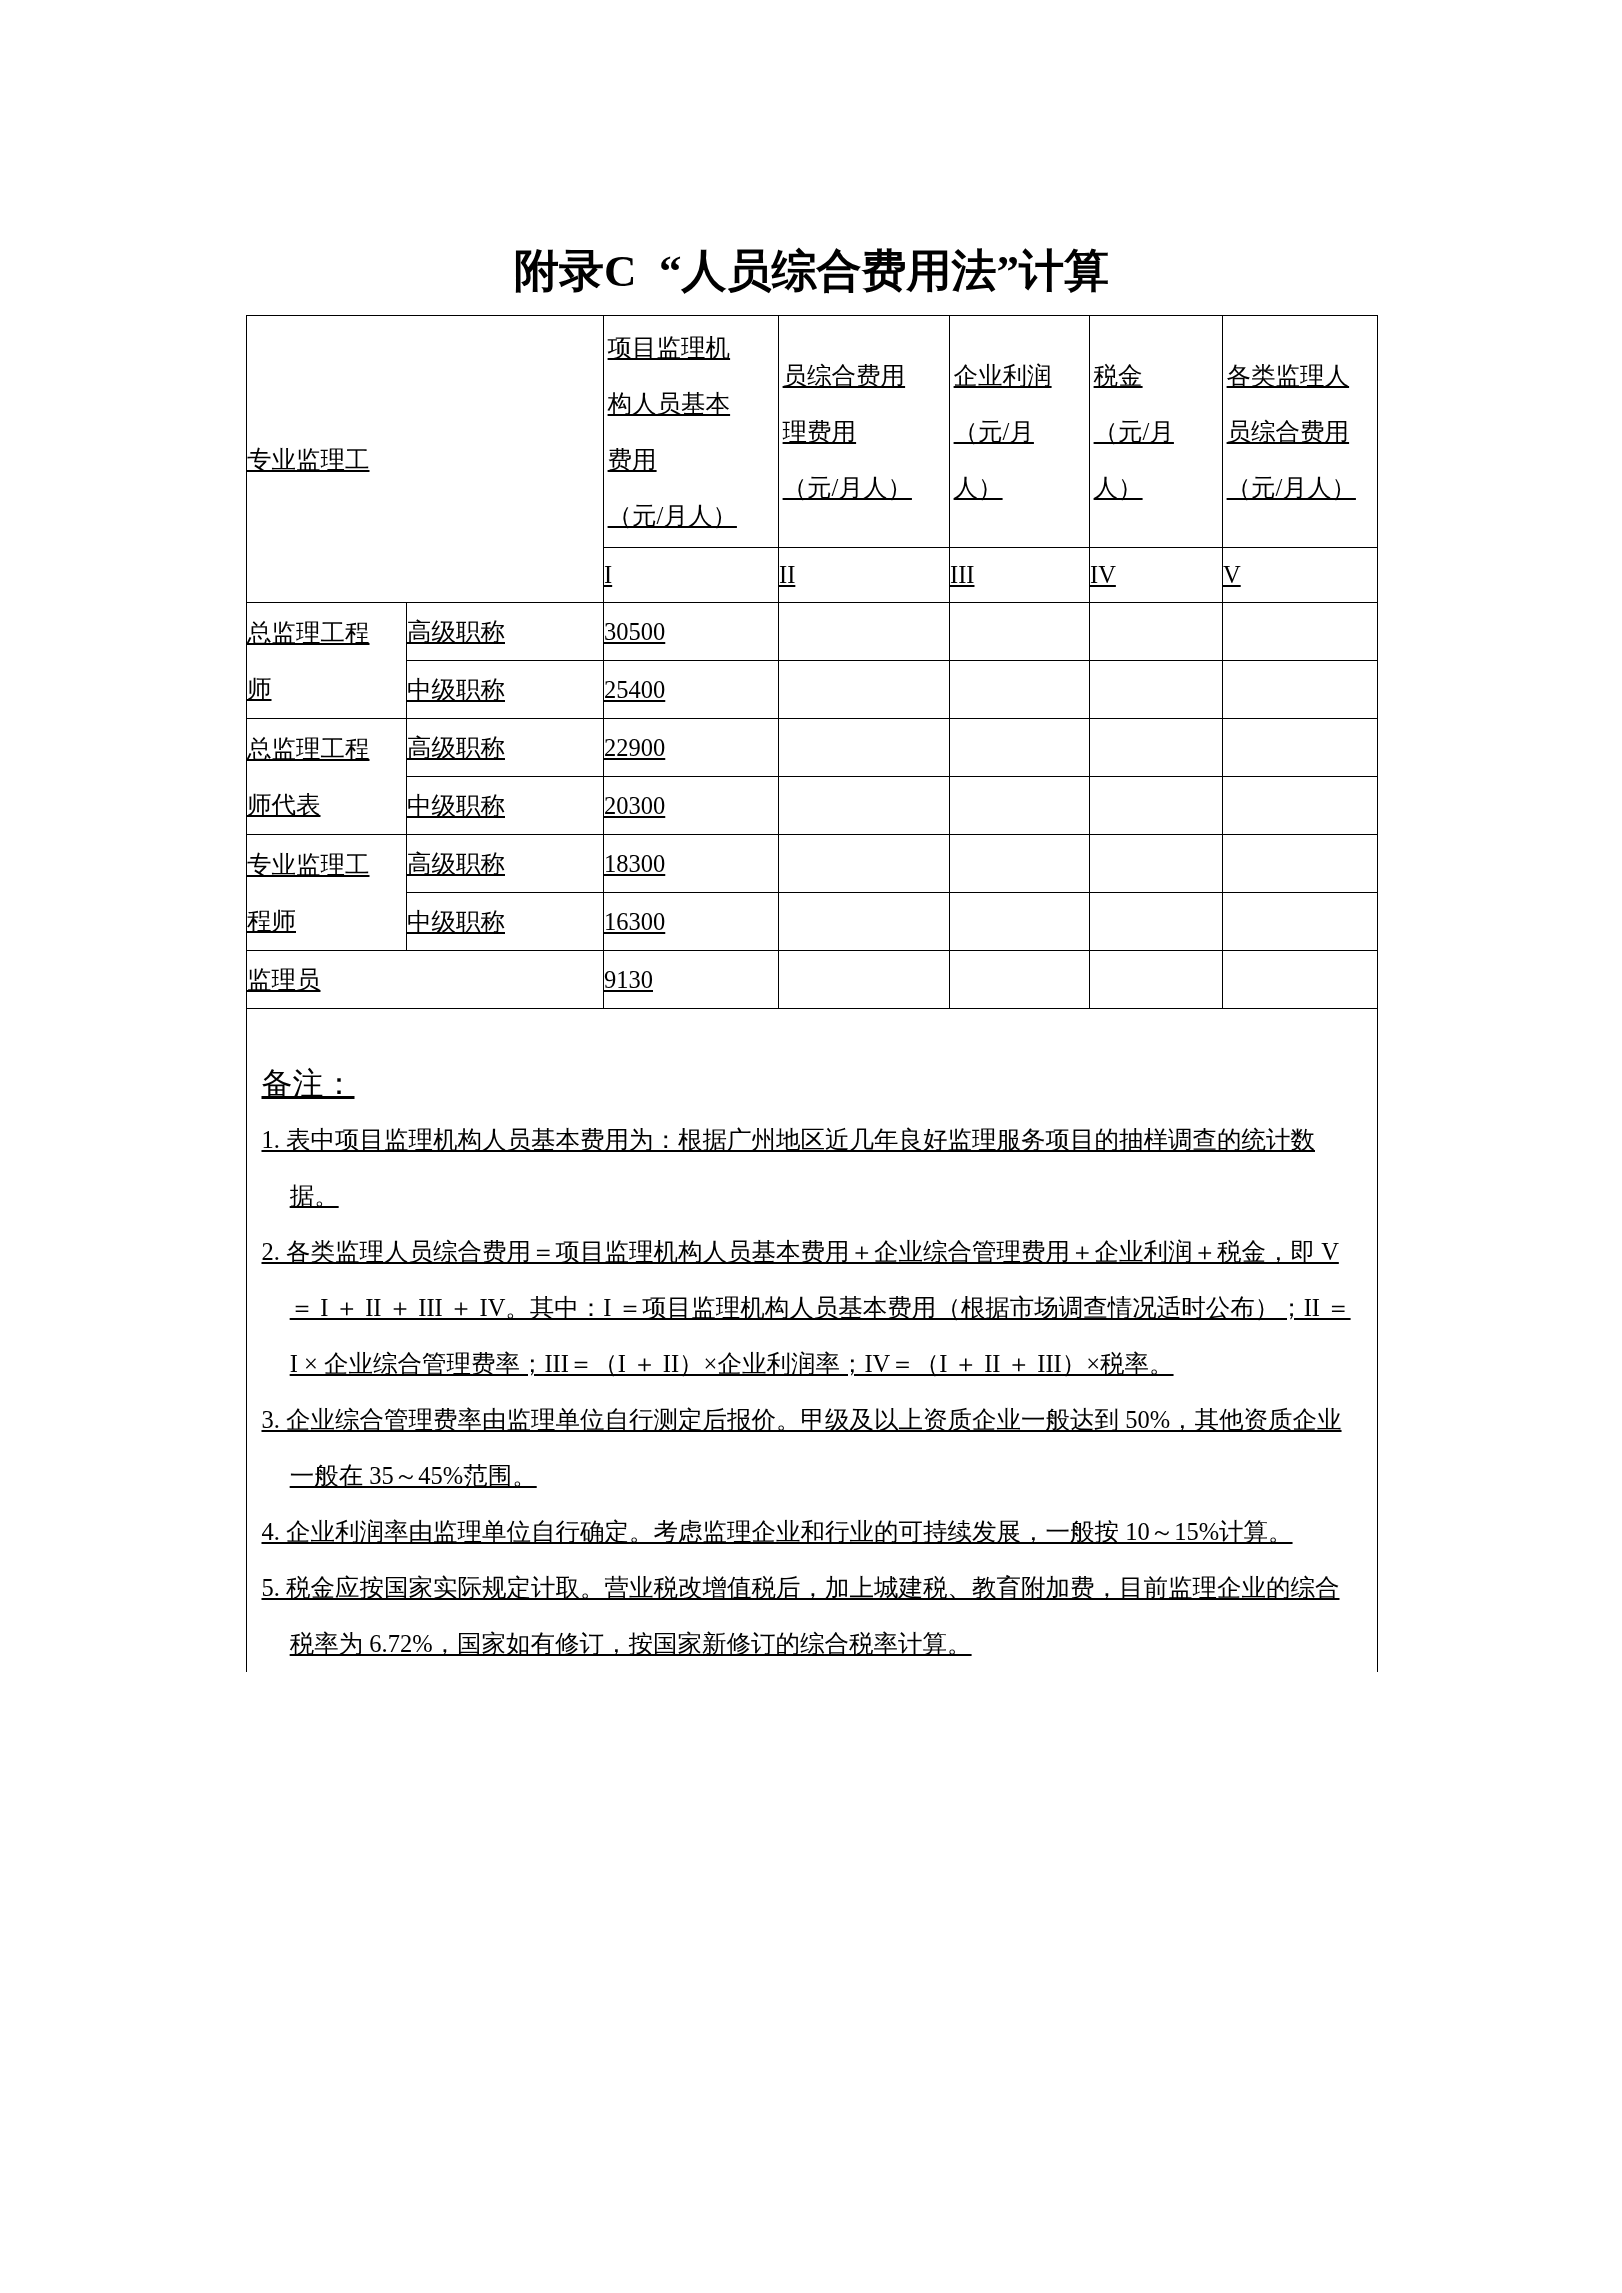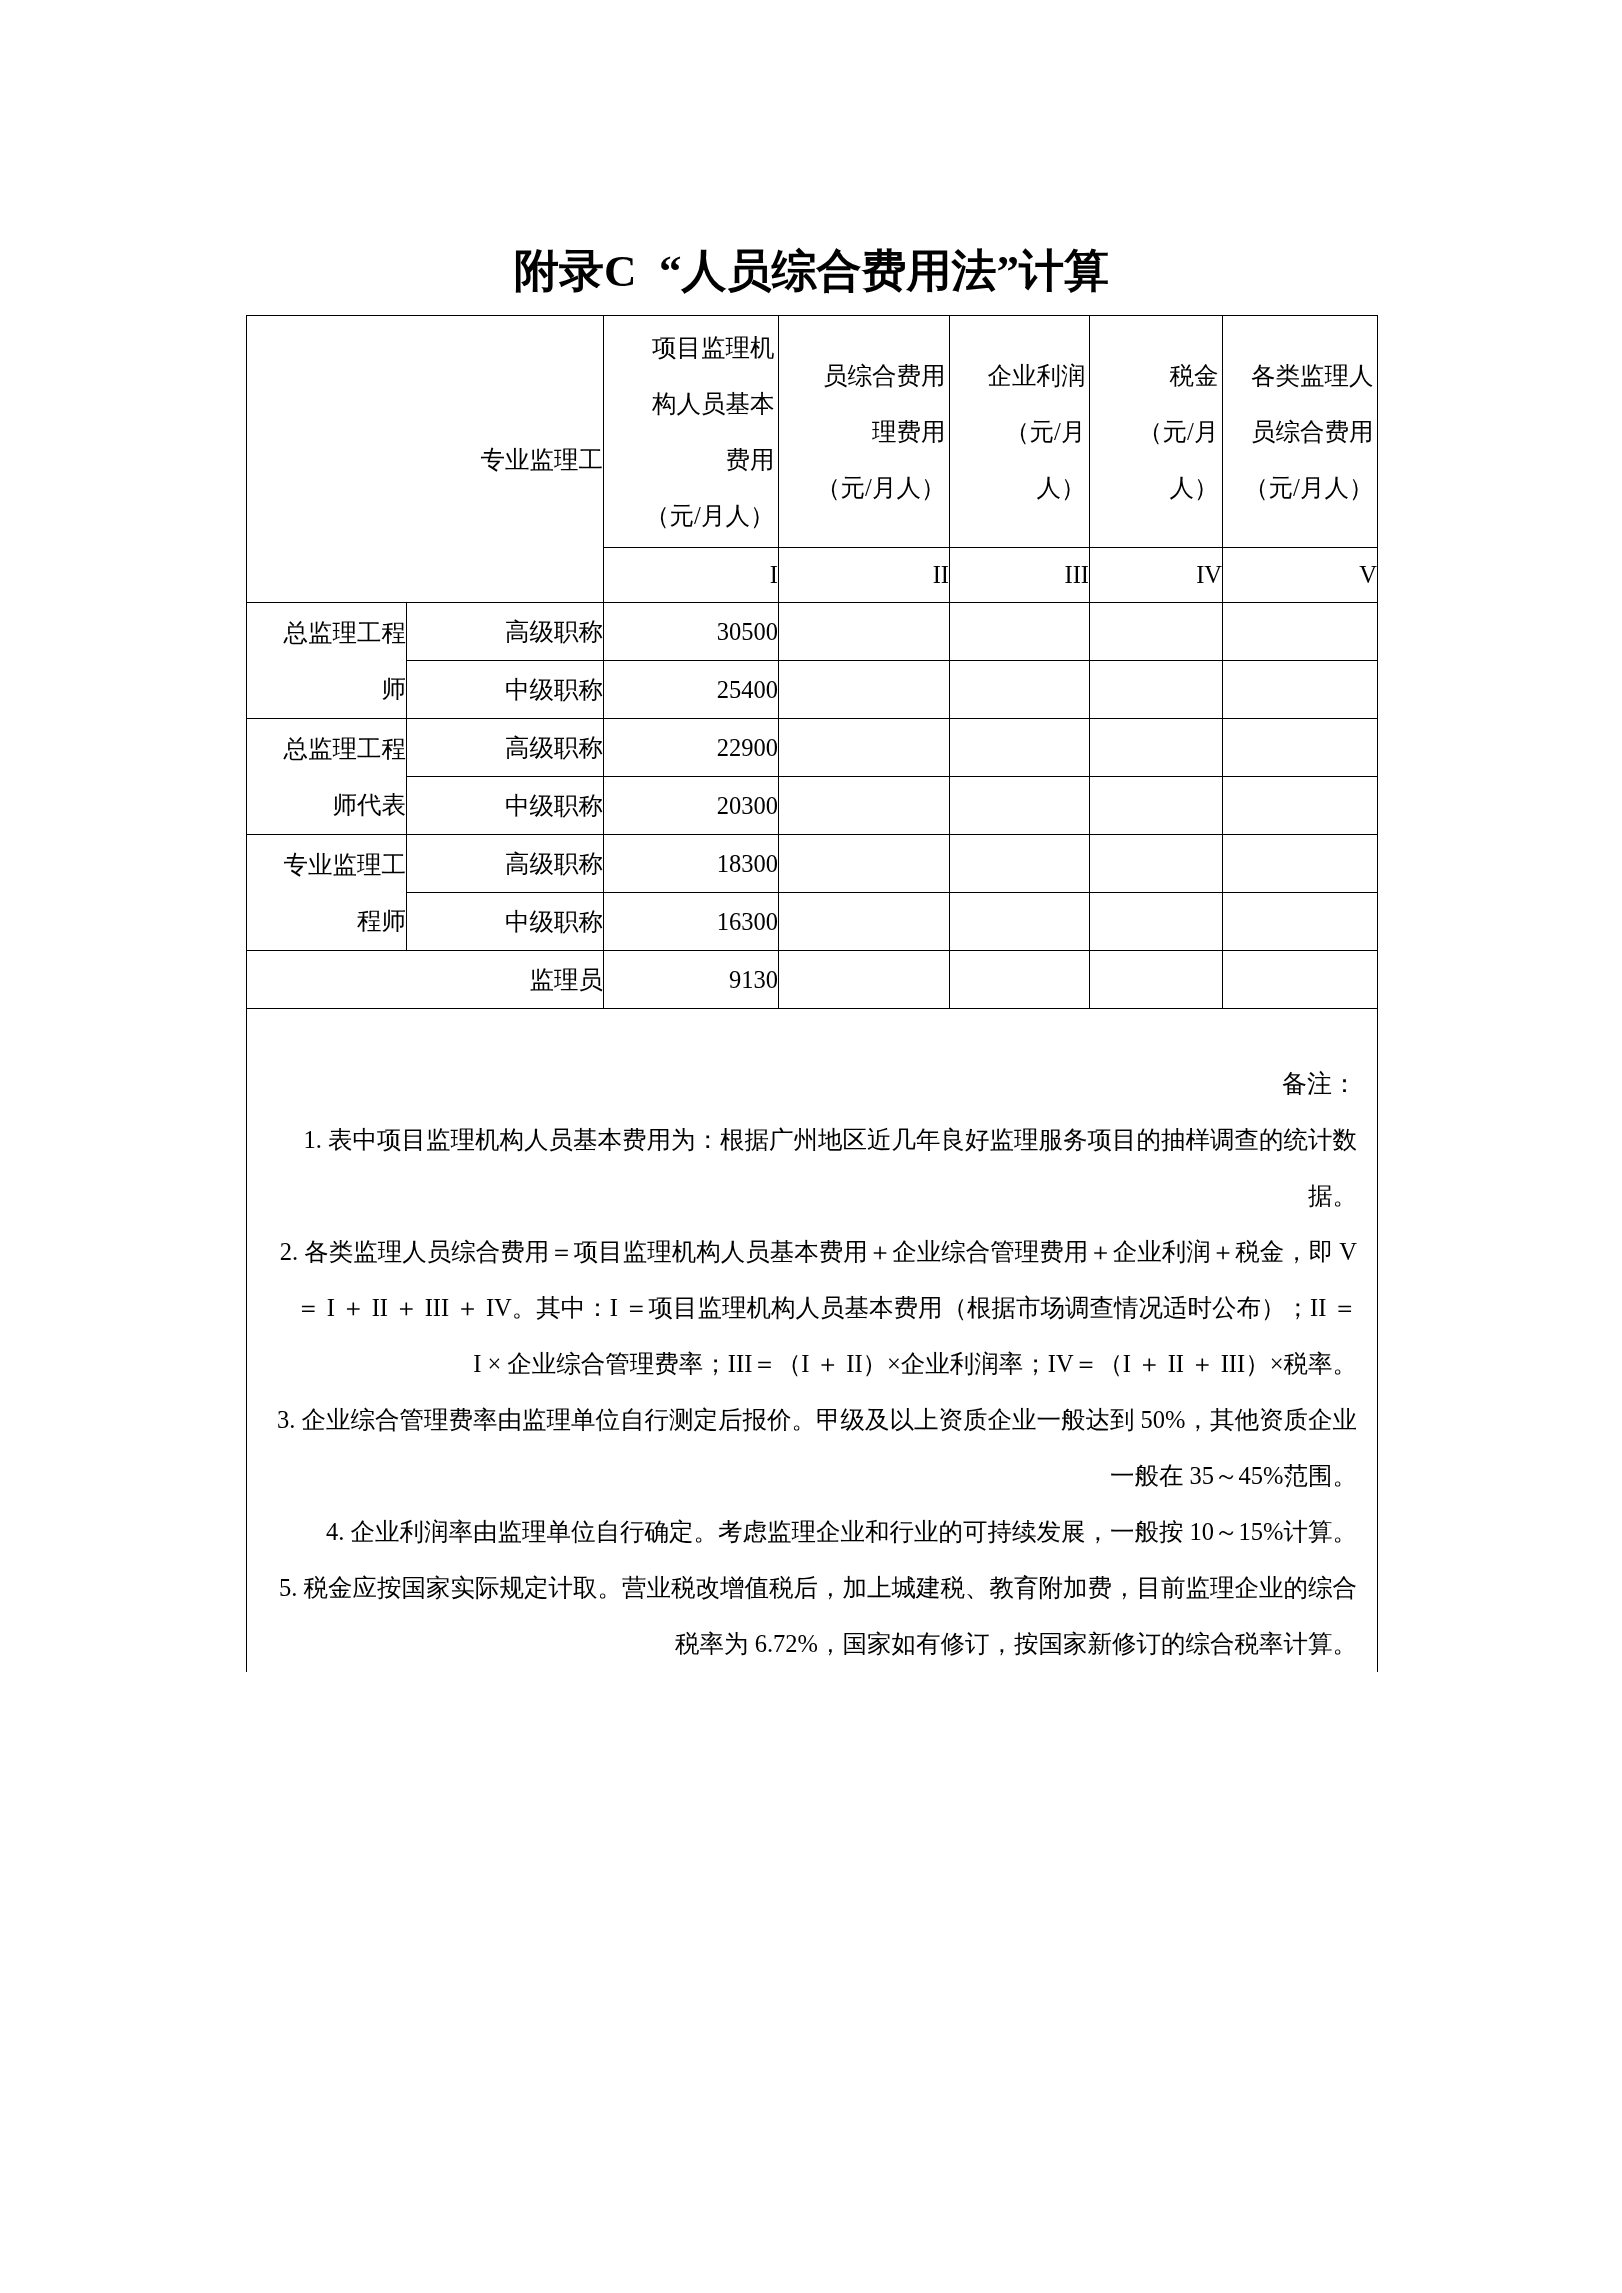--- a/index.html
+++ b/index.html
@@ -32,22 +32,23 @@
   }
   table.fee-table {
     width: 1131px;
     border-collapse: collapse;
     border: 1.8px solid #000;
     table-layout: fixed;
   }
   table.fee-table td {
     border: 0.9px solid #000;
     vertical-align: middle;
-    text-align: right;
+    text-align: left;
     font-size: 24.5px;
+    text-decoration: underline;
   }
   tr.header-main { height: 232px; }
   tr.numeral-row { height: 55px; }
   tr.body-row { height: 58px; }
   td.head {
     white-space: pre-line;
     line-height: 56px;
     padding: 1.8px 3.6px;
   }
   td.category-head {
@@ -59,21 +60,21 @@
   }
   td.num { font-size: 23.6px; }
   td.val { font-size: 23.6px; }
   td.notes-cell {
     text-align: left;
     vertical-align: top;
     padding: 47px 20px 27px 14.5px;
     height: 627px;
   }
   .note-label {
-    font-size: 25px;
+    font-size: 31px;
     line-height: 56px;
   }
   p.note {
     font-size: 24.5px;
     line-height: 56px;
     padding-left: 1.15em;
     text-indent: -1.15em;
   }
   .footer-note {
     width: 1182px;

